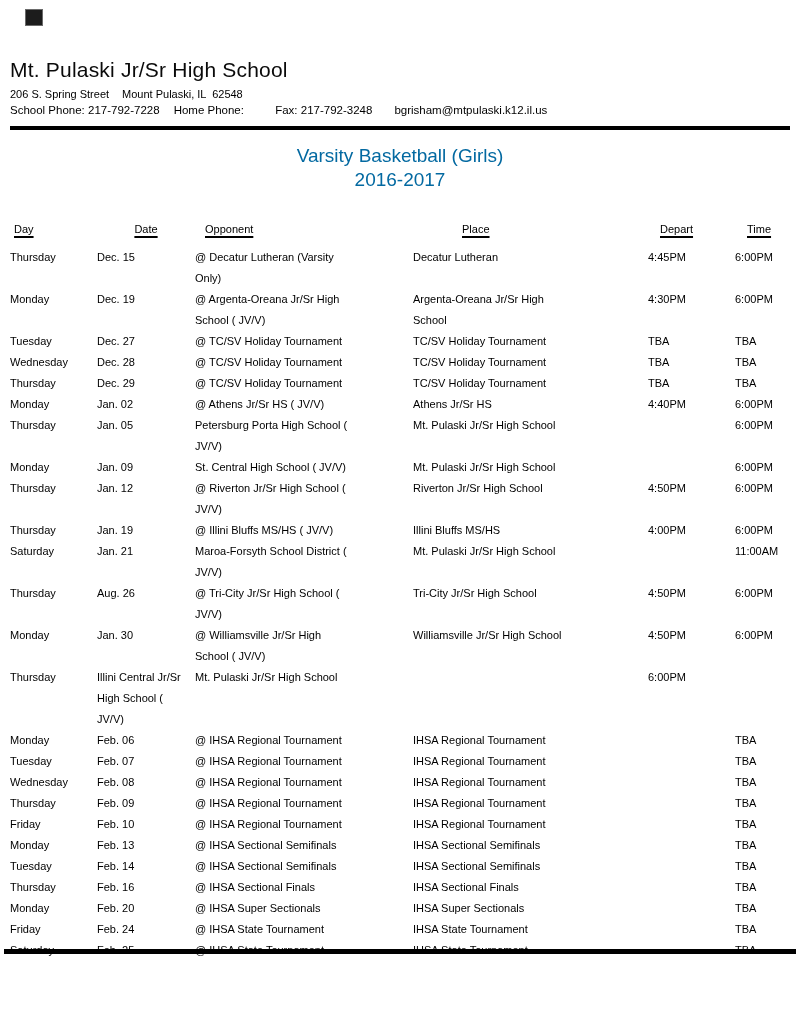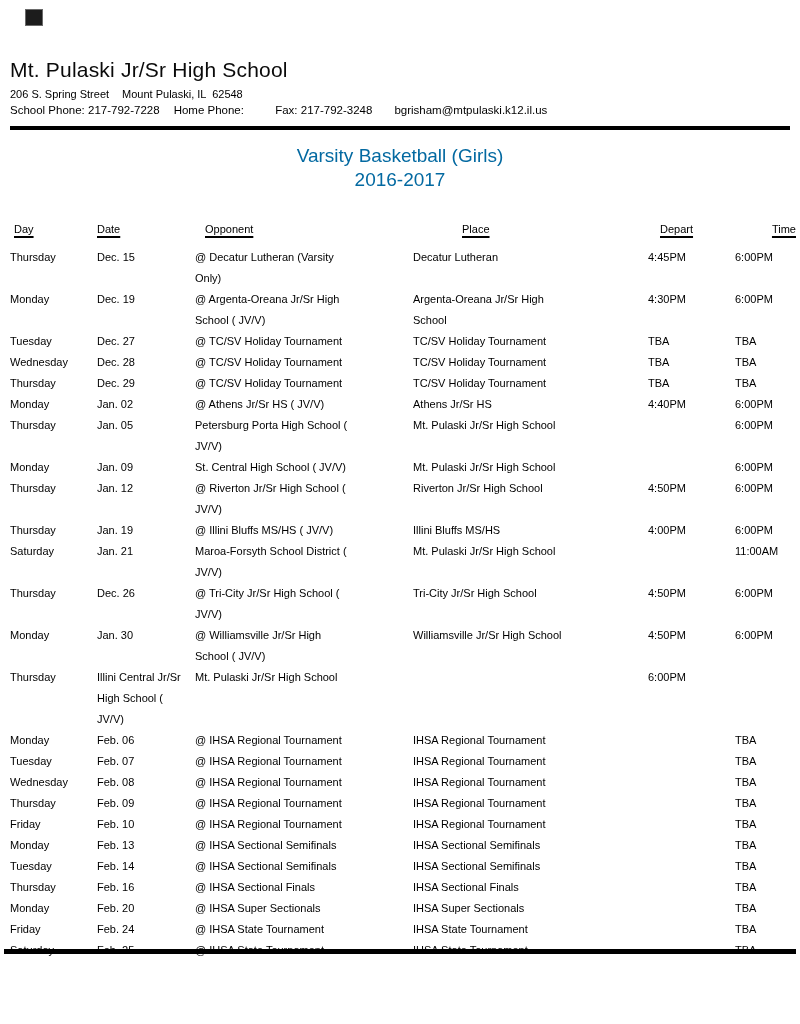--- a/index.html
+++ b/index.html
@@ -28,25 +28,25 @@
   .schedule { position:absolute; left:10px; top:219px; width:786px; font-size:11px; }
   .thead, .trow {
     display:grid;
     grid-template-columns:87px 98px 218px 235px 87px 61px;
   }
   .thead { line-height:20px; margin-bottom:8px; }
   .thead span {
     text-decoration:underline; text-underline-offset:3px; text-decoration-thickness:1.5px;
   }
   .h-day { padding-left:4px; }
-  .h-date { padding-left:0; }
+  .h-date { padding-left:0;text-align:center; }
   .h-opponent { padding-left:10px; }
   .h-place { padding-left:49px; }
   .h-depart { padding-left:12px; }
-  .h-time { padding-left:12px;text-align:right; }
+  .h-time { padding-left:12px; }
   .trow .cell { line-height:21px; white-space:pre-line; padding-right:4px; }
   .rule-bottom { position:absolute; left:4px; top:949px; width:792px; height:5px; background:#000; }
 </style>
 </head>
 <body>
 
 <div class="page">
 
   <div class="logo-square"></div>
 
@@ -162,21 +162,21 @@
           <div class="cell cell-day">Saturday</div>
           <div class="cell cell-date">Jan. 21</div>
           <div class="cell cell-opponent">Maroa-Forsyth School District (
 JV/V)</div>
           <div class="cell cell-place">Mt. Pulaski Jr/Sr High School</div>
           <div class="cell cell-depart"></div>
           <div class="cell cell-time">11:00AM</div>
         </div>
         <div class="trow">
           <div class="cell cell-day">Thursday</div>
-          <div class="cell cell-date">Dec. 26</div>
+          <div class="cell cell-date">Aug. 26</div>
           <div class="cell cell-opponent">@ Tri-City Jr/Sr High School (
 JV/V)</div>
           <div class="cell cell-place">Tri-City Jr/Sr High School</div>
           <div class="cell cell-depart">4:50PM</div>
           <div class="cell cell-time">6:00PM</div>
         </div>
         <div class="trow">
           <div class="cell cell-day">Monday</div>
           <div class="cell cell-date">Jan. 30</div>
           <div class="cell cell-opponent">@ Williamsville Jr/Sr High

